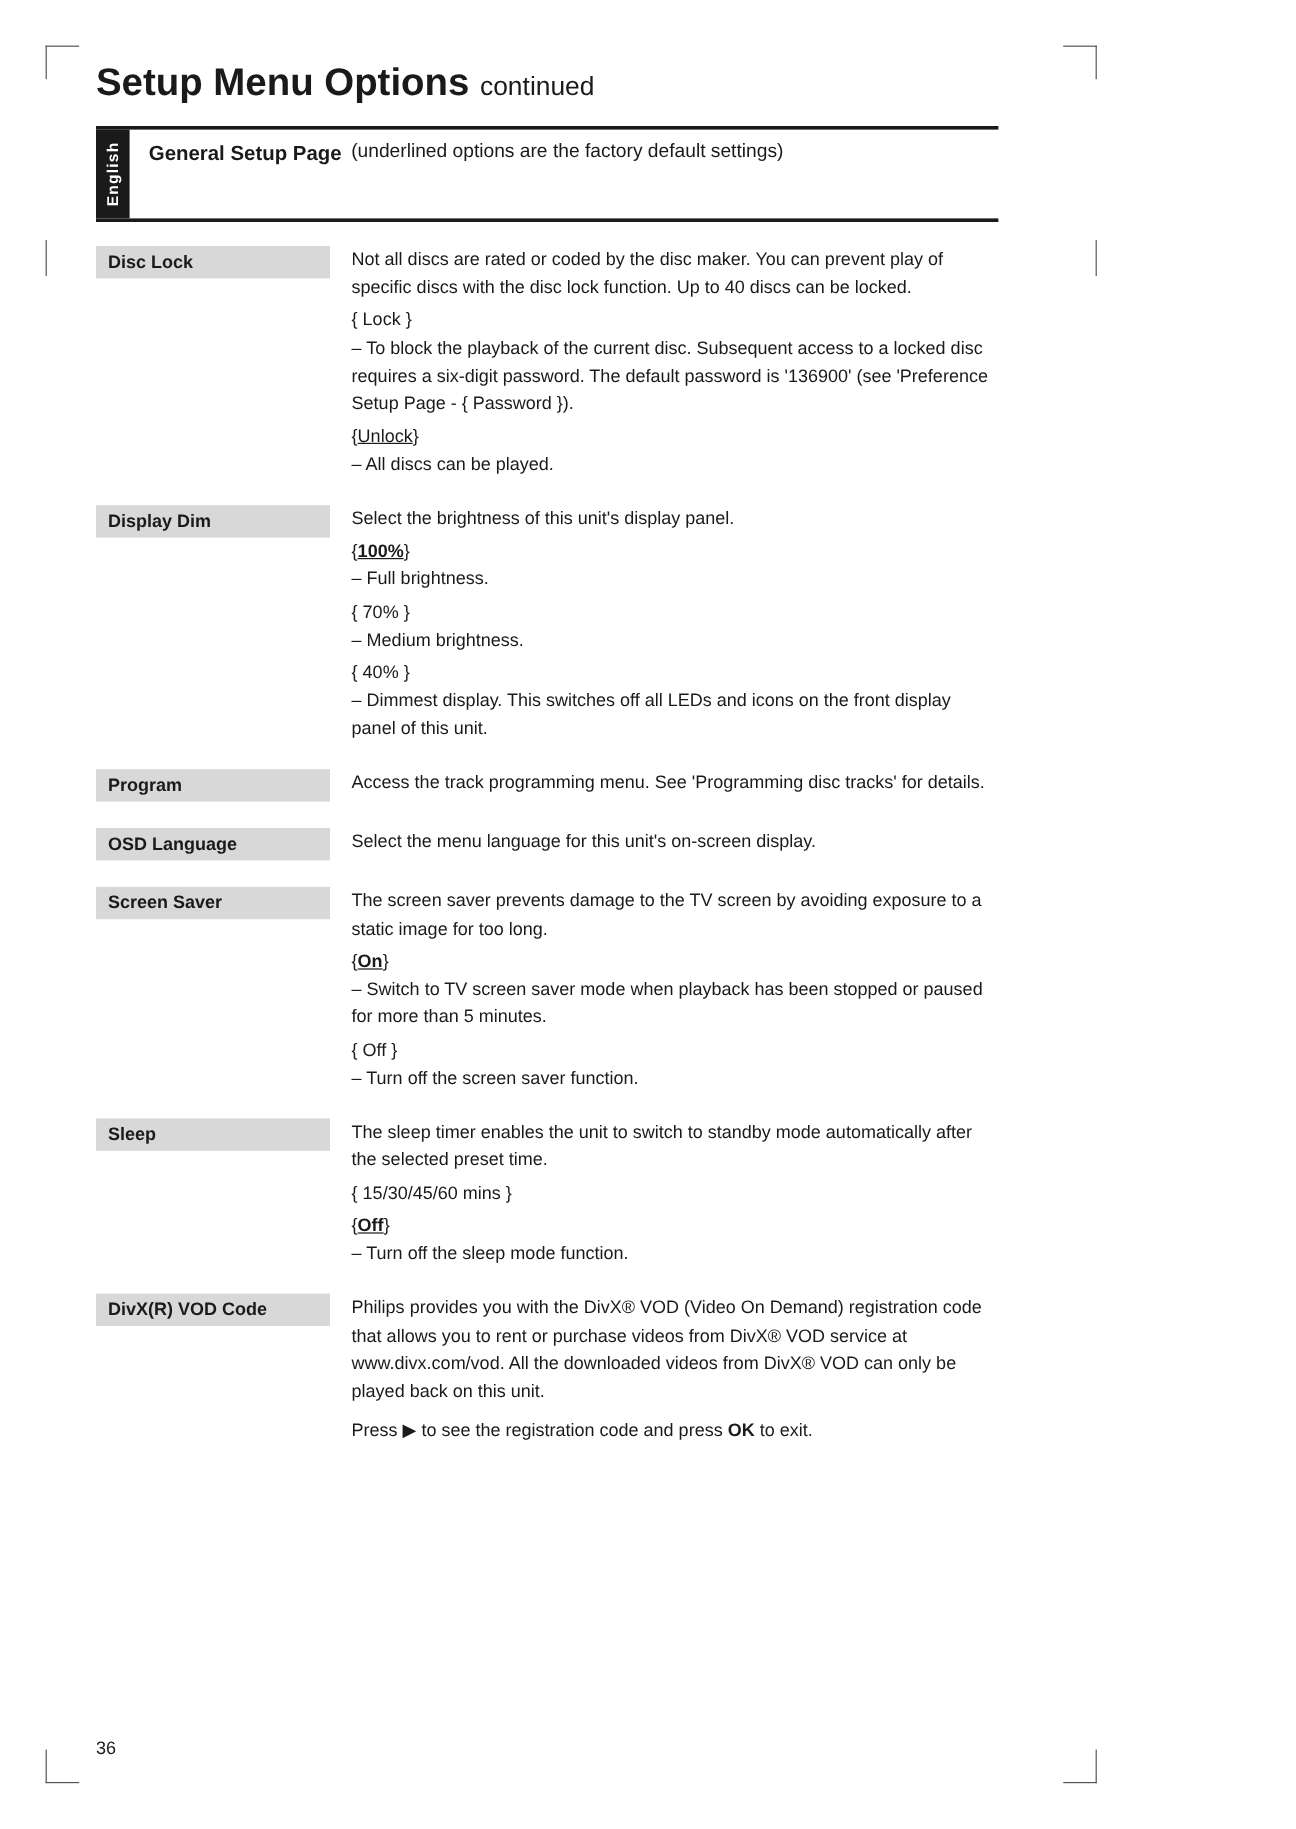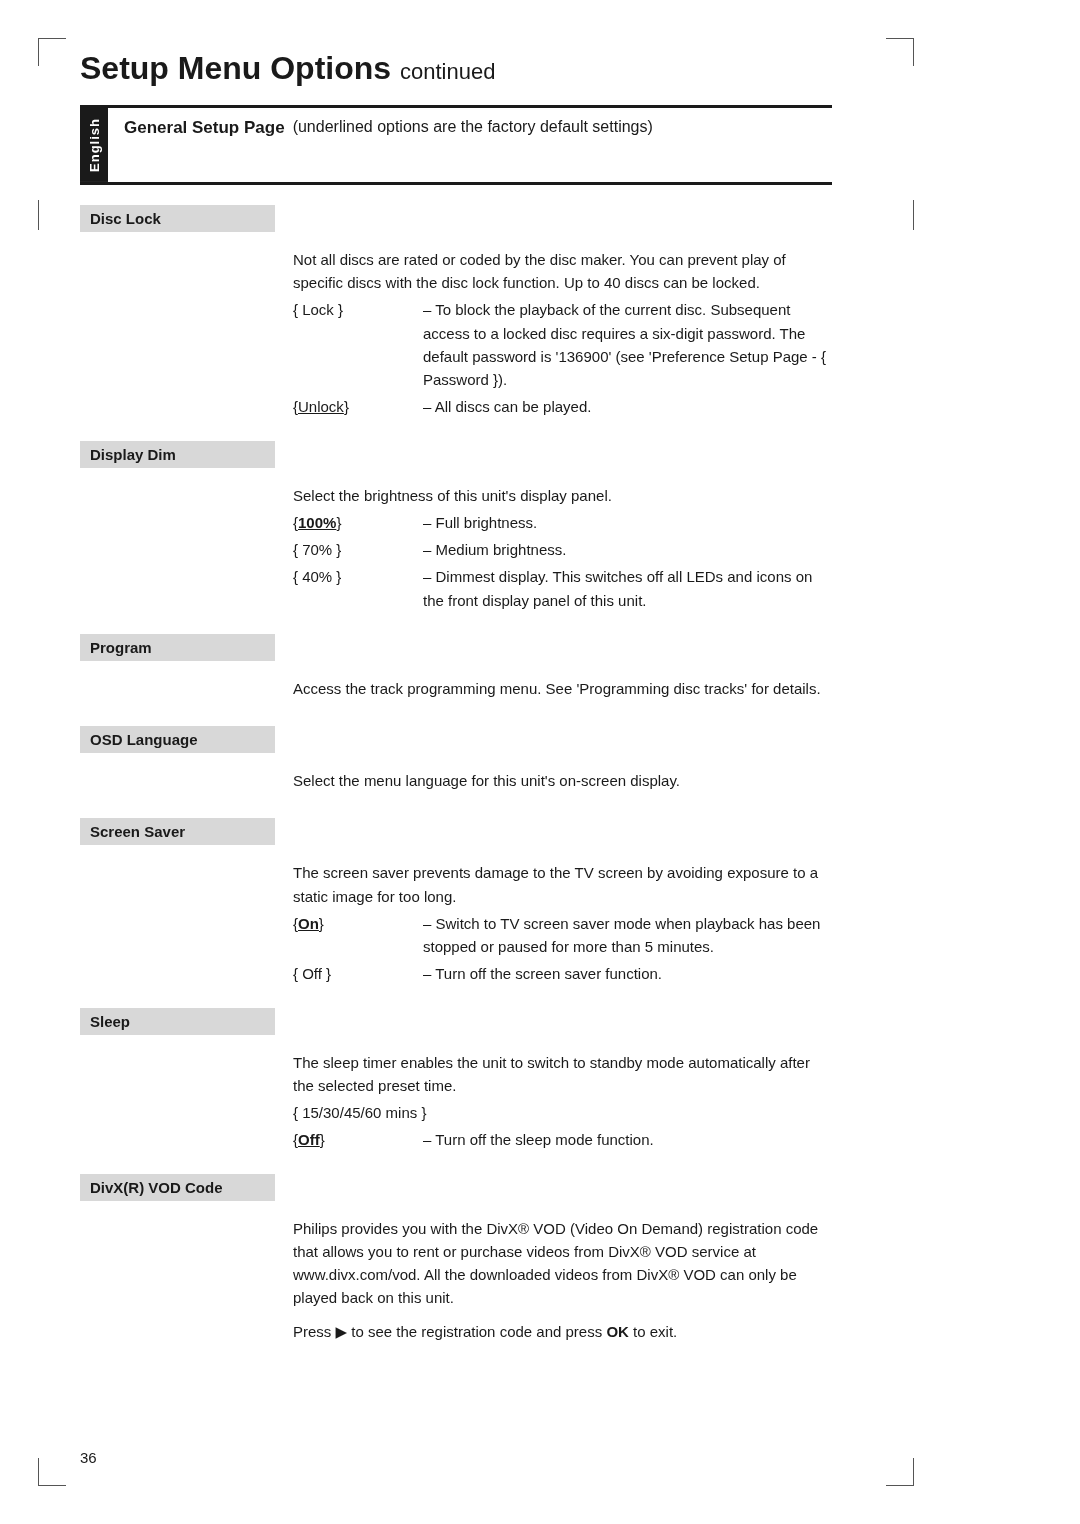--- a/index.html
+++ b/index.html
@@ -97,32 +97,32 @@
       font-size: 15px;
       padding: 5px 10px;
       margin-right: 18px;
       align-self: flex-start;
     }
 
     .menu-description {
       flex: 1;
       font-size: 15px;
       line-height: 1.55;
-      margin-top: 43px;
     }
 
     .menu-description p {
       margin-bottom: 4px;
     }
 
     
     .option-row {
       display: flex;
       margin-top: 4px;
       align-items: flex-start;
+      flex-direction: column;
     }
 
     .option-key {
       min-width: 130px;
       font-size: 15px;
       padding-right: 8px;
     }
 
     .option-desc {
       flex: 1;

